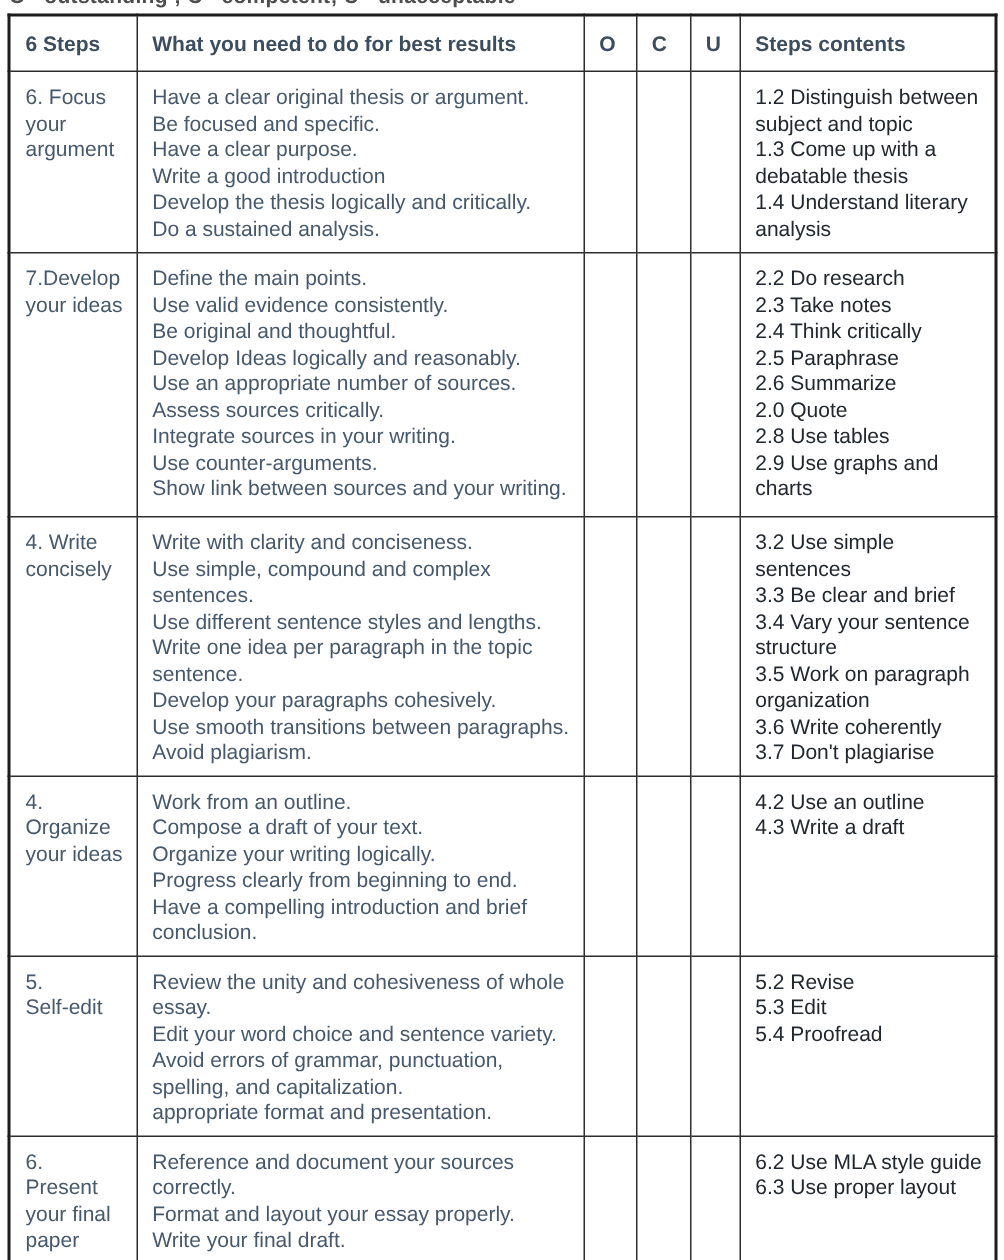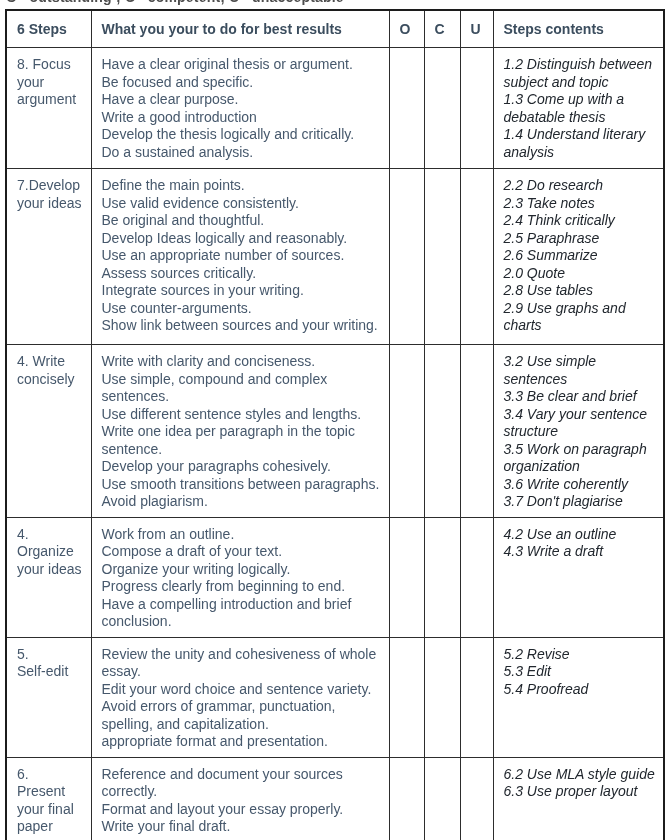--- a/index.html
+++ b/index.html
@@ -65,21 +65,20 @@
   th.ocu, td.ocu { text-align: center; padding-left: 4px; padding-right: 4px; }
 
   td.step-cell, td.todo-cell {
     color: #46586c;
   }
   td.contents-cell {
     color: #21272e;
     padding-left: 12px;
     padding-right: 4px;
     line-height: 19px;
-    font-style: italic;
   }
   tr.r1 { height: 121px; }
   tr.r2 { height: 176px; }
   tr.r3 { height: 167px; }
   tr.r4 { height: 112px; }
   tr.r5 { height: 112px; }
   tr.r6 { height: 84px; }
 </style>
 </head>
 <body>
@@ -95,30 +94,30 @@
       <col class="c-steps">
         <col class="c-todo">
         <col class="c-o">
       <col class="c-c">
         <col class="c-u">
         <col class="c-contents">
     </colgroup>
     <thead>
       <tr>
         <th>6 Steps</th>
-        <th>What you your to do for best results</th>
+        <th>What you need to do for best results</th>
         <th class="ocu">O</th>
         <th class="ocu">C</th>
         <th class="ocu">U</th>
         <th>Steps contents</th>
       </tr>
     </thead>
     <tbody>
       <tr class="r1">
-        <td class="step-cell">8. Focus
+        <td class="step-cell">6. Focus
 your
 argument</td>
         <td class="todo-cell">Have a clear original thesis or argument.
 Be focused and specific.
 Have a clear purpose.
 Write a good introduction
 Develop the thesis logically and critically.
 Do a sustained analysis.</td>
         <td class="ocu"></td>
         <td class="ocu"></td>

